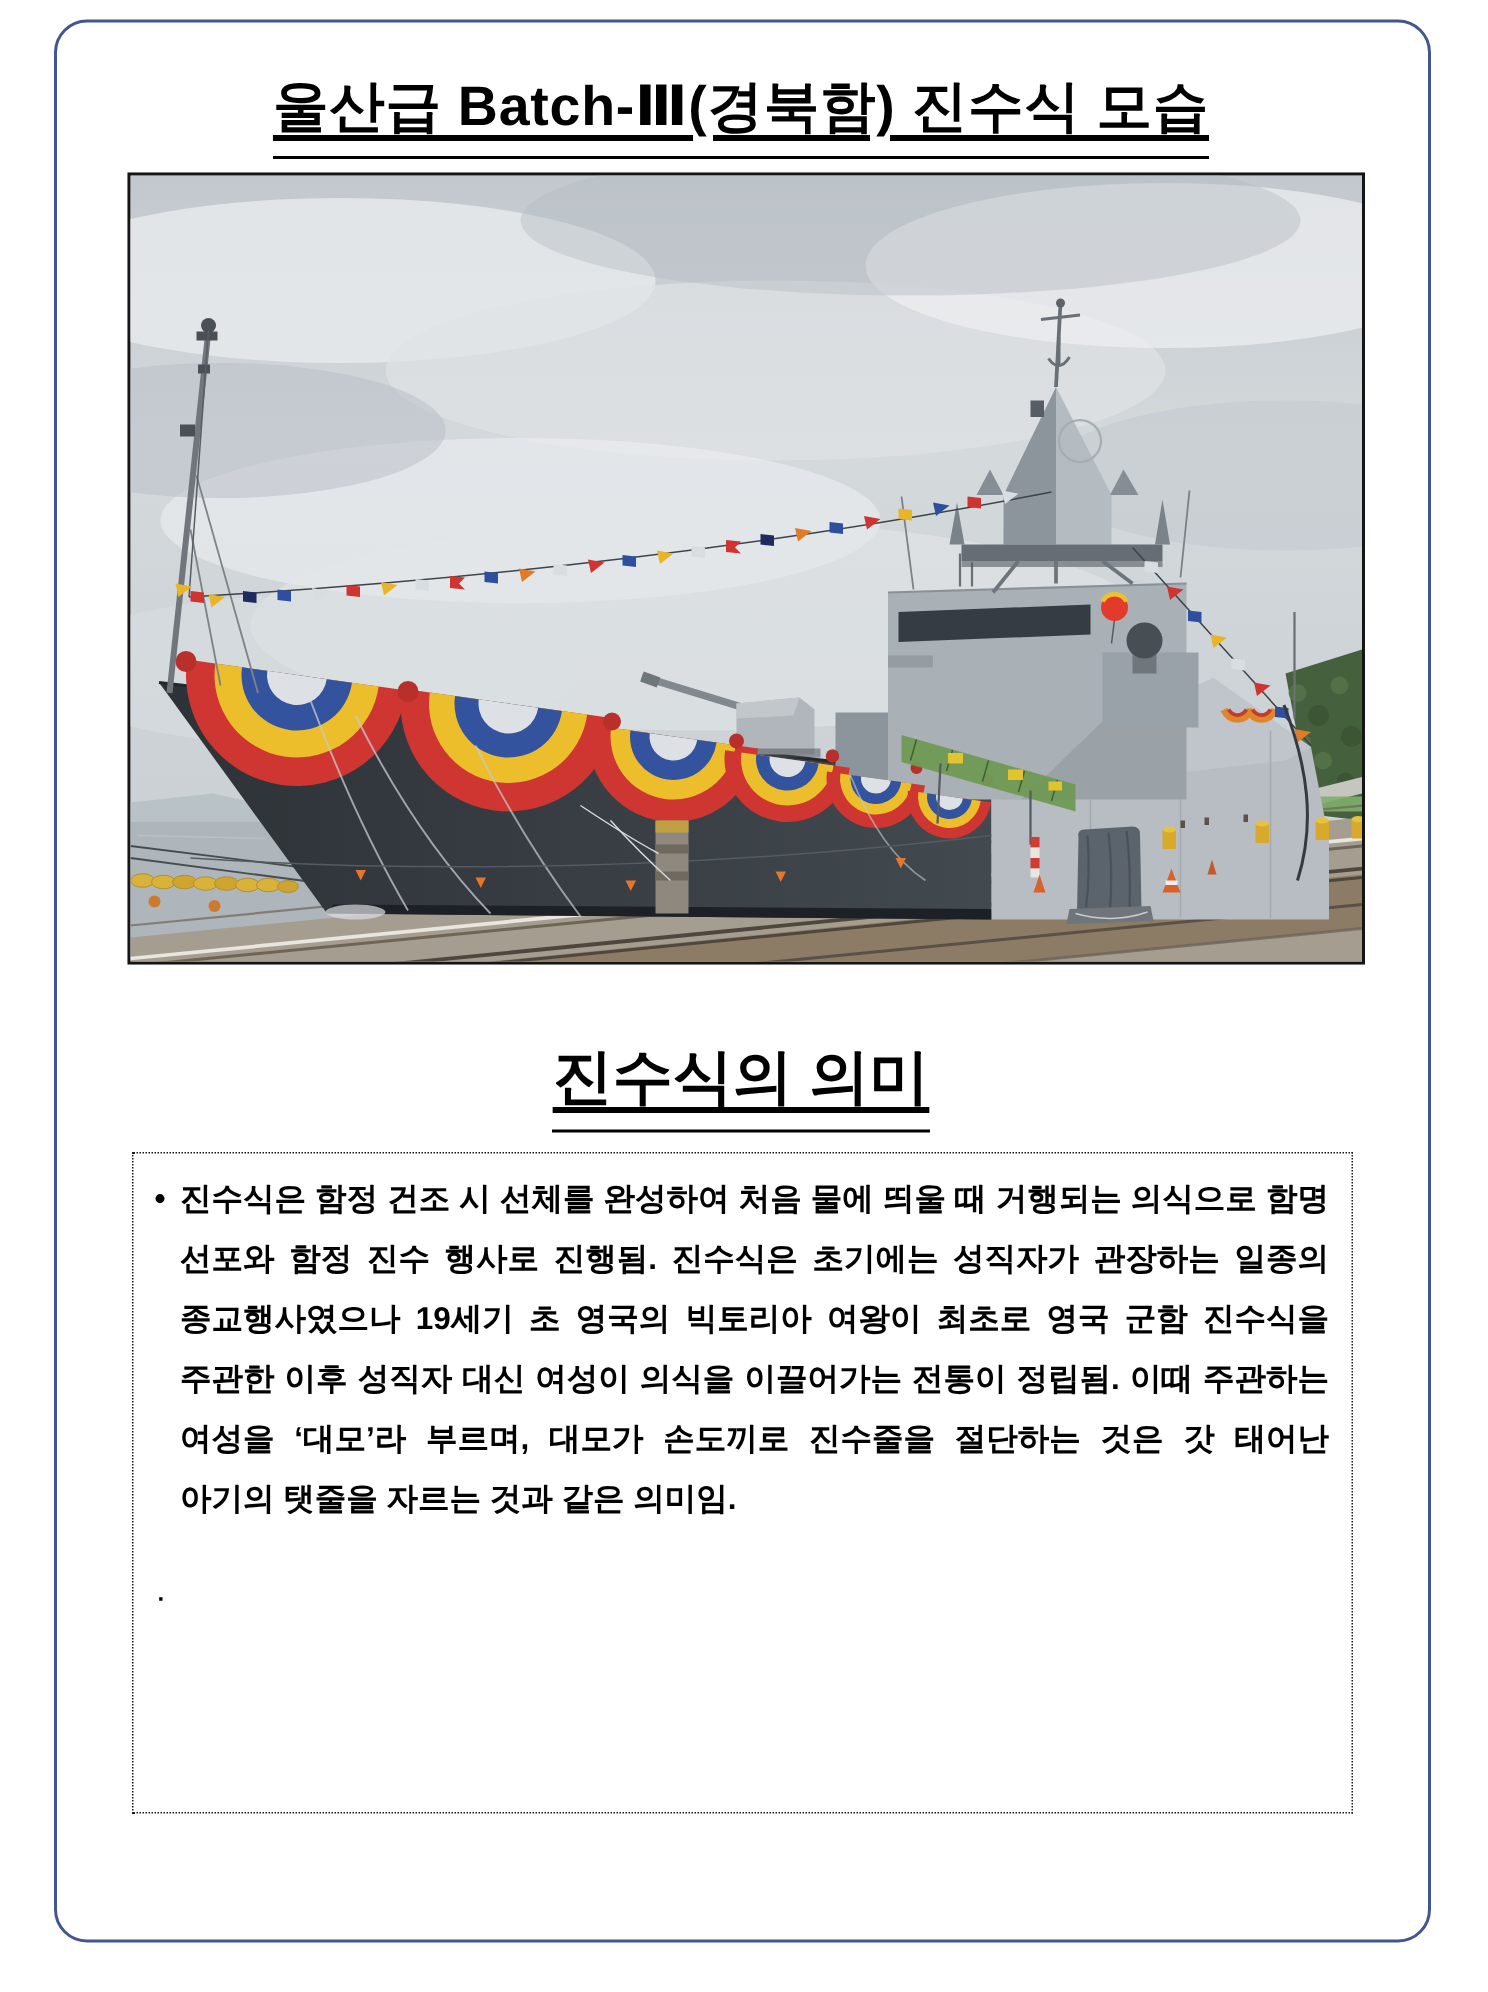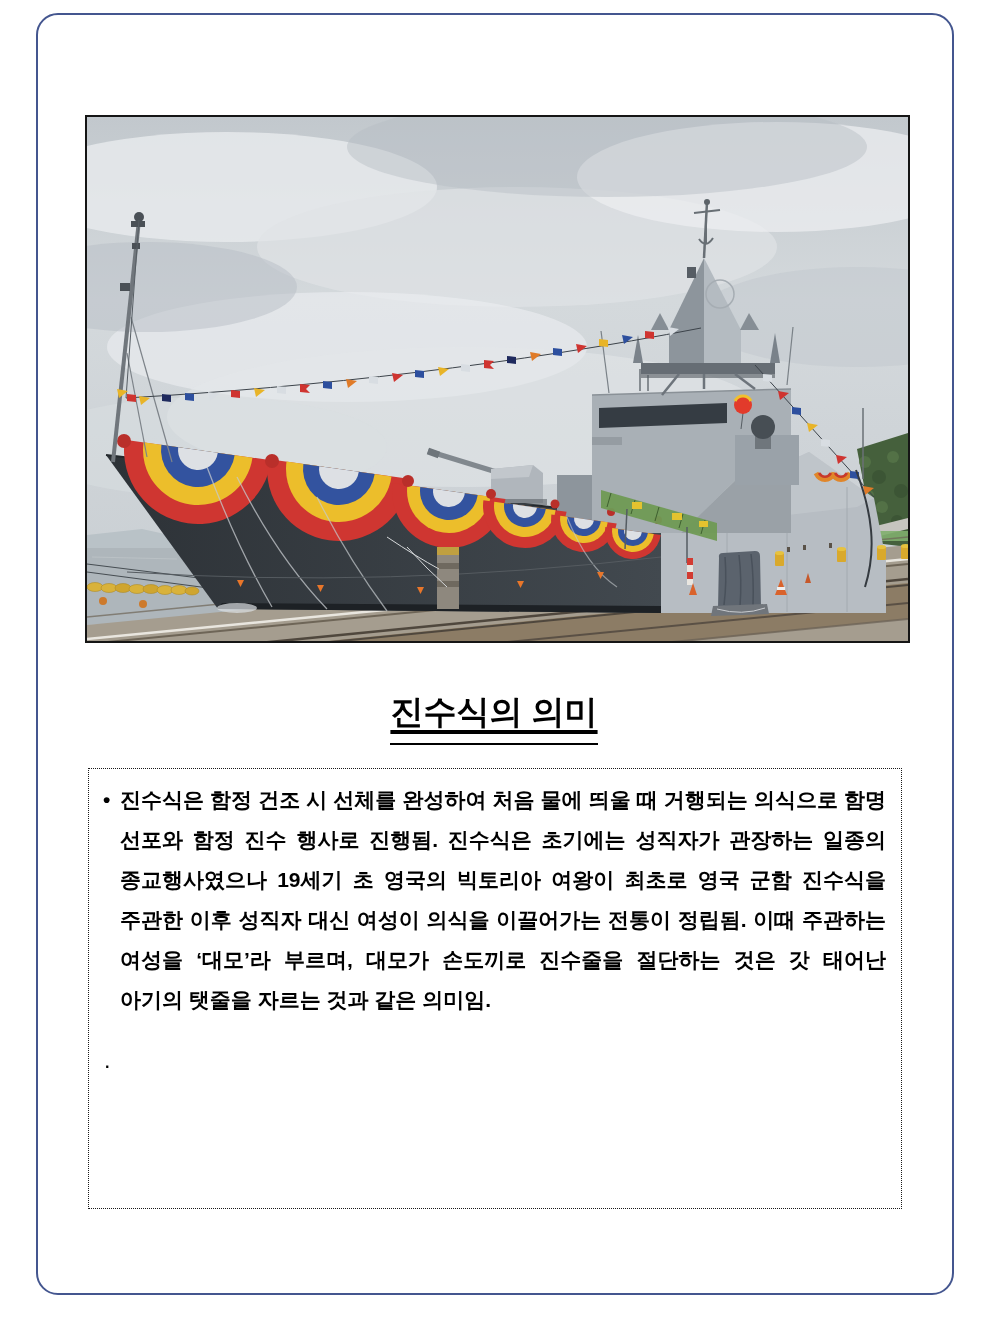--- a/index.html
+++ b/index.html
@@ -8,35 +8,38 @@
   .page-border{position:absolute;left:36px;top:13px;width:914px;height:1278px;
     border:2.5px solid #44568f;border-radius:22px;}
   .doc-title{position:absolute;top:46px;left:36px;width:916px;text-align:center;
     font-size:37px;font-weight:800;color:#000;letter-spacing:0.5px;white-space:nowrap;}
   .u2{display:inline-block;text-decoration:underline;text-decoration-thickness:3.5px;
     text-underline-offset:7px;border-bottom:2px solid #000;padding-bottom:8px;}
   .photo-frame{position:absolute;left:85px;top:115px;width:825px;height:528px;
     border:2px solid #151515;box-sizing:border-box;background:#ccd1d5;}
   .photo-frame svg{display:block;width:100%;height:100%;}
   .section-title{position:absolute;top:690px;left:36px;width:916px;text-align:center;
-    font-size:33px;font-weight:800;color:#000;white-space:nowrap;}
+    font-size:40px;font-weight:800;color:#000;white-space:nowrap;}
   .info-box{position:absolute;left:88px;top:768px;width:814px;height:441px;
     border:1.5px dotted #1a1a1a;box-sizing:border-box;padding:11px 15px 0 12px;}
   .bullet-row{position:relative;padding-left:19px;font-size:21px;font-weight:700;
     line-height:40px;color:#000;text-align:justify;word-break:keep-all;}
   .bullet-row .marker{position:absolute;left:2px;top:0;}
   .b2{margin-top:27px;}
   .b2 .marker{font-size:16px;left:4px;}
 </style>
 </head>
 <body>
 
 <div class="page">
   <div class="page-border"></div>
 
+  <div class="doc-title">
+    <span class="u2">울산급 Batch-Ⅲ(경북함) 진수식 모습</span>
+  </div>
 
   <div class="photo-frame">
     <svg viewBox="0 0 821 524" preserveAspectRatio="none">
       <defs>
         <linearGradient id="sg" x1="0" y1="0" x2="0" y2="1">
           <stop offset="0" stop-color="#c2c8cd"></stop>
             <stop offset="0.35" stop-color="#d4d9dc"></stop>
           <stop offset="0.6" stop-color="#cfd4d8"></stop>
             <stop offset="1" stop-color="#c8ced2"></stop>
         </linearGradient>

